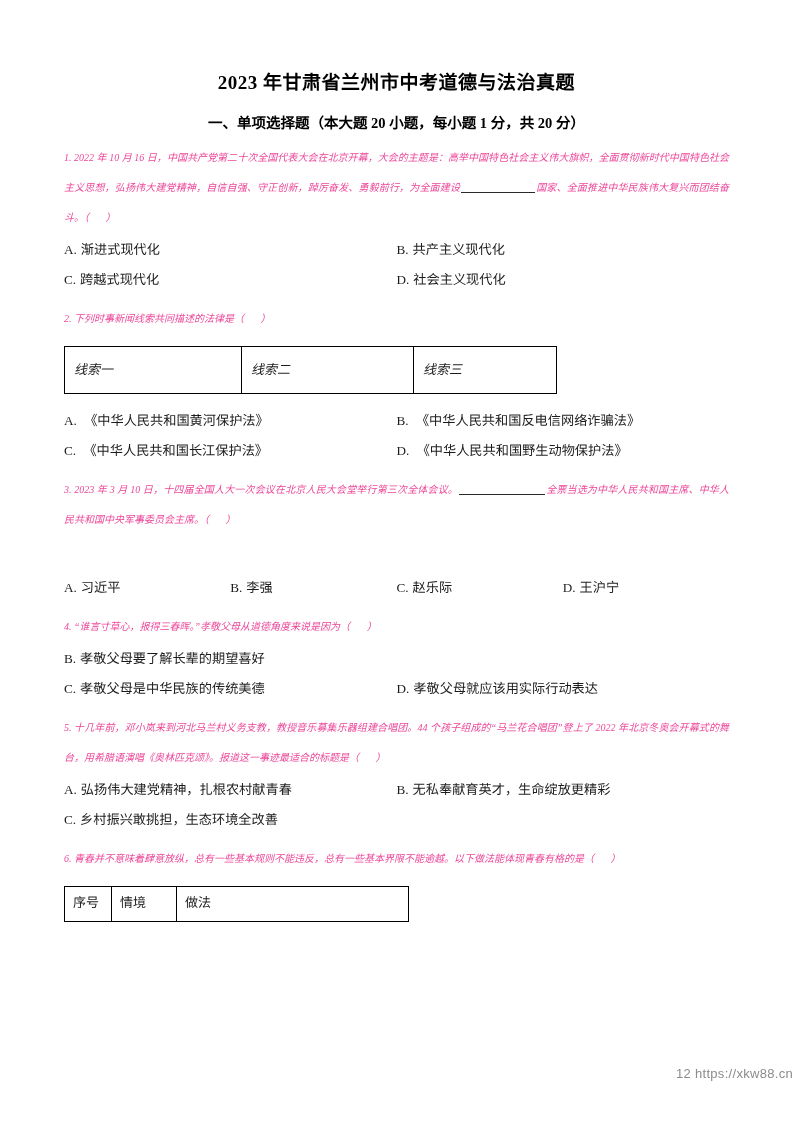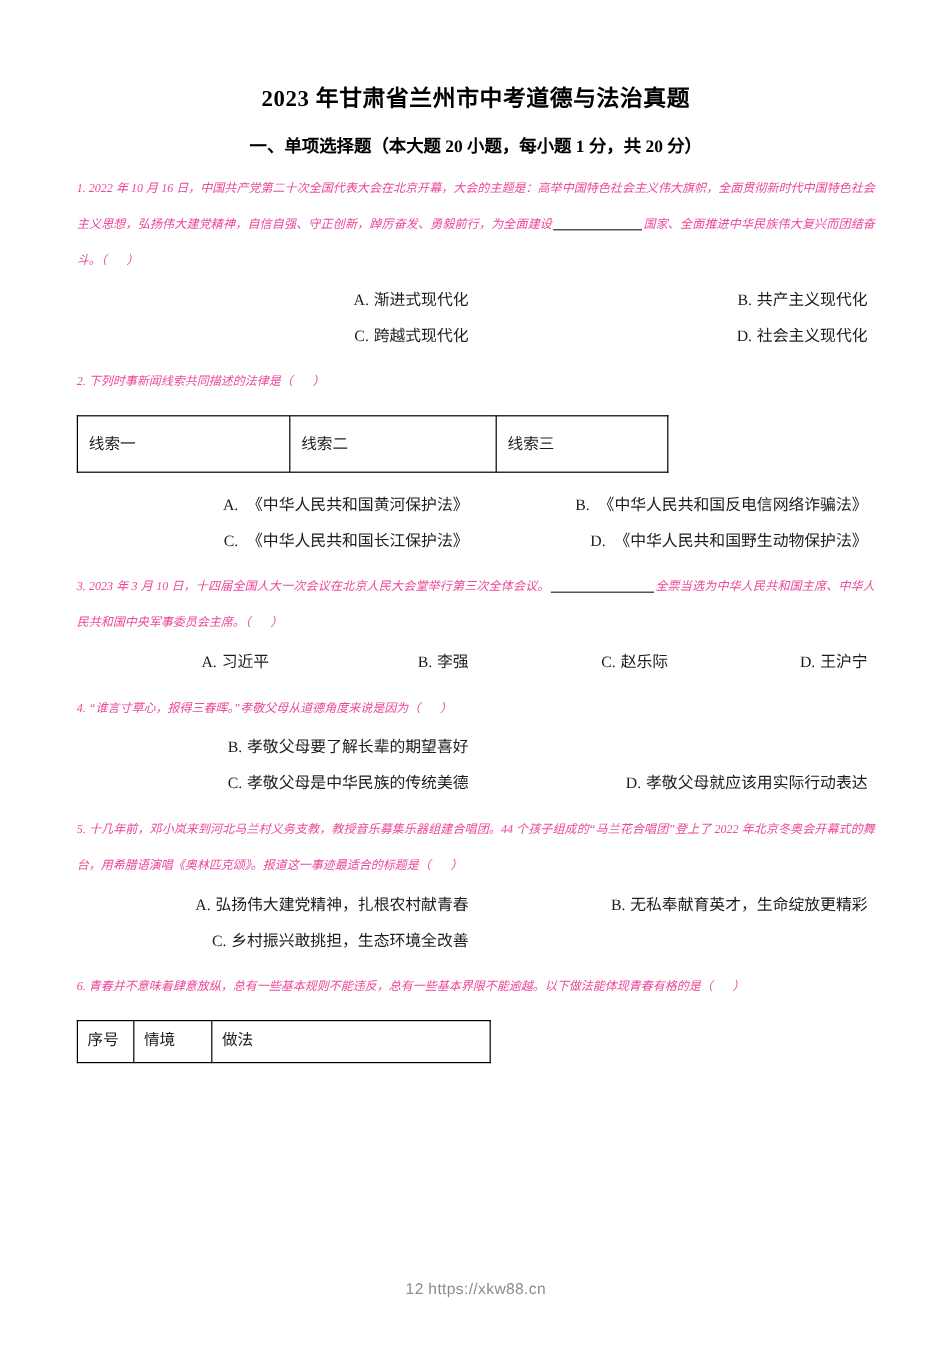--- a/index.html
+++ b/index.html
@@ -72,30 +72,29 @@
   .blank-line.wide {
     width: 86px;
   }
   .paren {
     letter-spacing: 3px;
   }
 
   
   .opts {
     margin-top: 2px;
-    text-align: right;
   }
   .opt-row {
     display: flex;
     line-height: 30px;
     font-size: 13.2px;
     color: #1c1c1c;
   }
   .opt-row.cols2 > .opt { width: 50%; }
-  .opt-row.cols4 > .opt { width: 25%; }
+  .opt-row.cols4 > .opt { width: 25%; margin-top: 36px; }
   .opt {
     box-sizing: border-box;
     padding-right: 6px;
     white-space: nowrap;
   }
   .opt .lab {
     margin-right: 4px;
   }
 
   
@@ -109,20 +108,21 @@
     border: 1px solid #000000;
     font-size: 13px;
     line-height: 29px;
     padding: 5px 9px;
     vertical-align: top;
     color: #1c1c1c;
     word-break: break-all;
   }
   table.clues {
     width: 492px;
+    font-style: italic;
   }
   table.clues col.c1 { width: 177px; }
   table.clues col.c2 { width: 172px; }
   table.clues col.c3 { width: 143px; }
   table.clues tr.head td {
     height: 30px;
     padding-top: 8px;
     padding-bottom: 8px;
   }
   table.clues tr.body td {
@@ -144,21 +144,21 @@
     padding: 4px 8px;
     line-height: 24px;
   }
 
   
   .footer-mark {
     position: absolute;
     left: 0;
     right: 0;
     top: 1066px;
-    text-align: center;
+    text-align: right;
     font-family: "Liberation Sans", "DejaVu Sans", sans-serif;
     font-size: 13px;
     color: #8c8c8c;
     letter-spacing: 0.3px;
   }
 </style>
 </head>
 <body>
 
 <div class="page">

